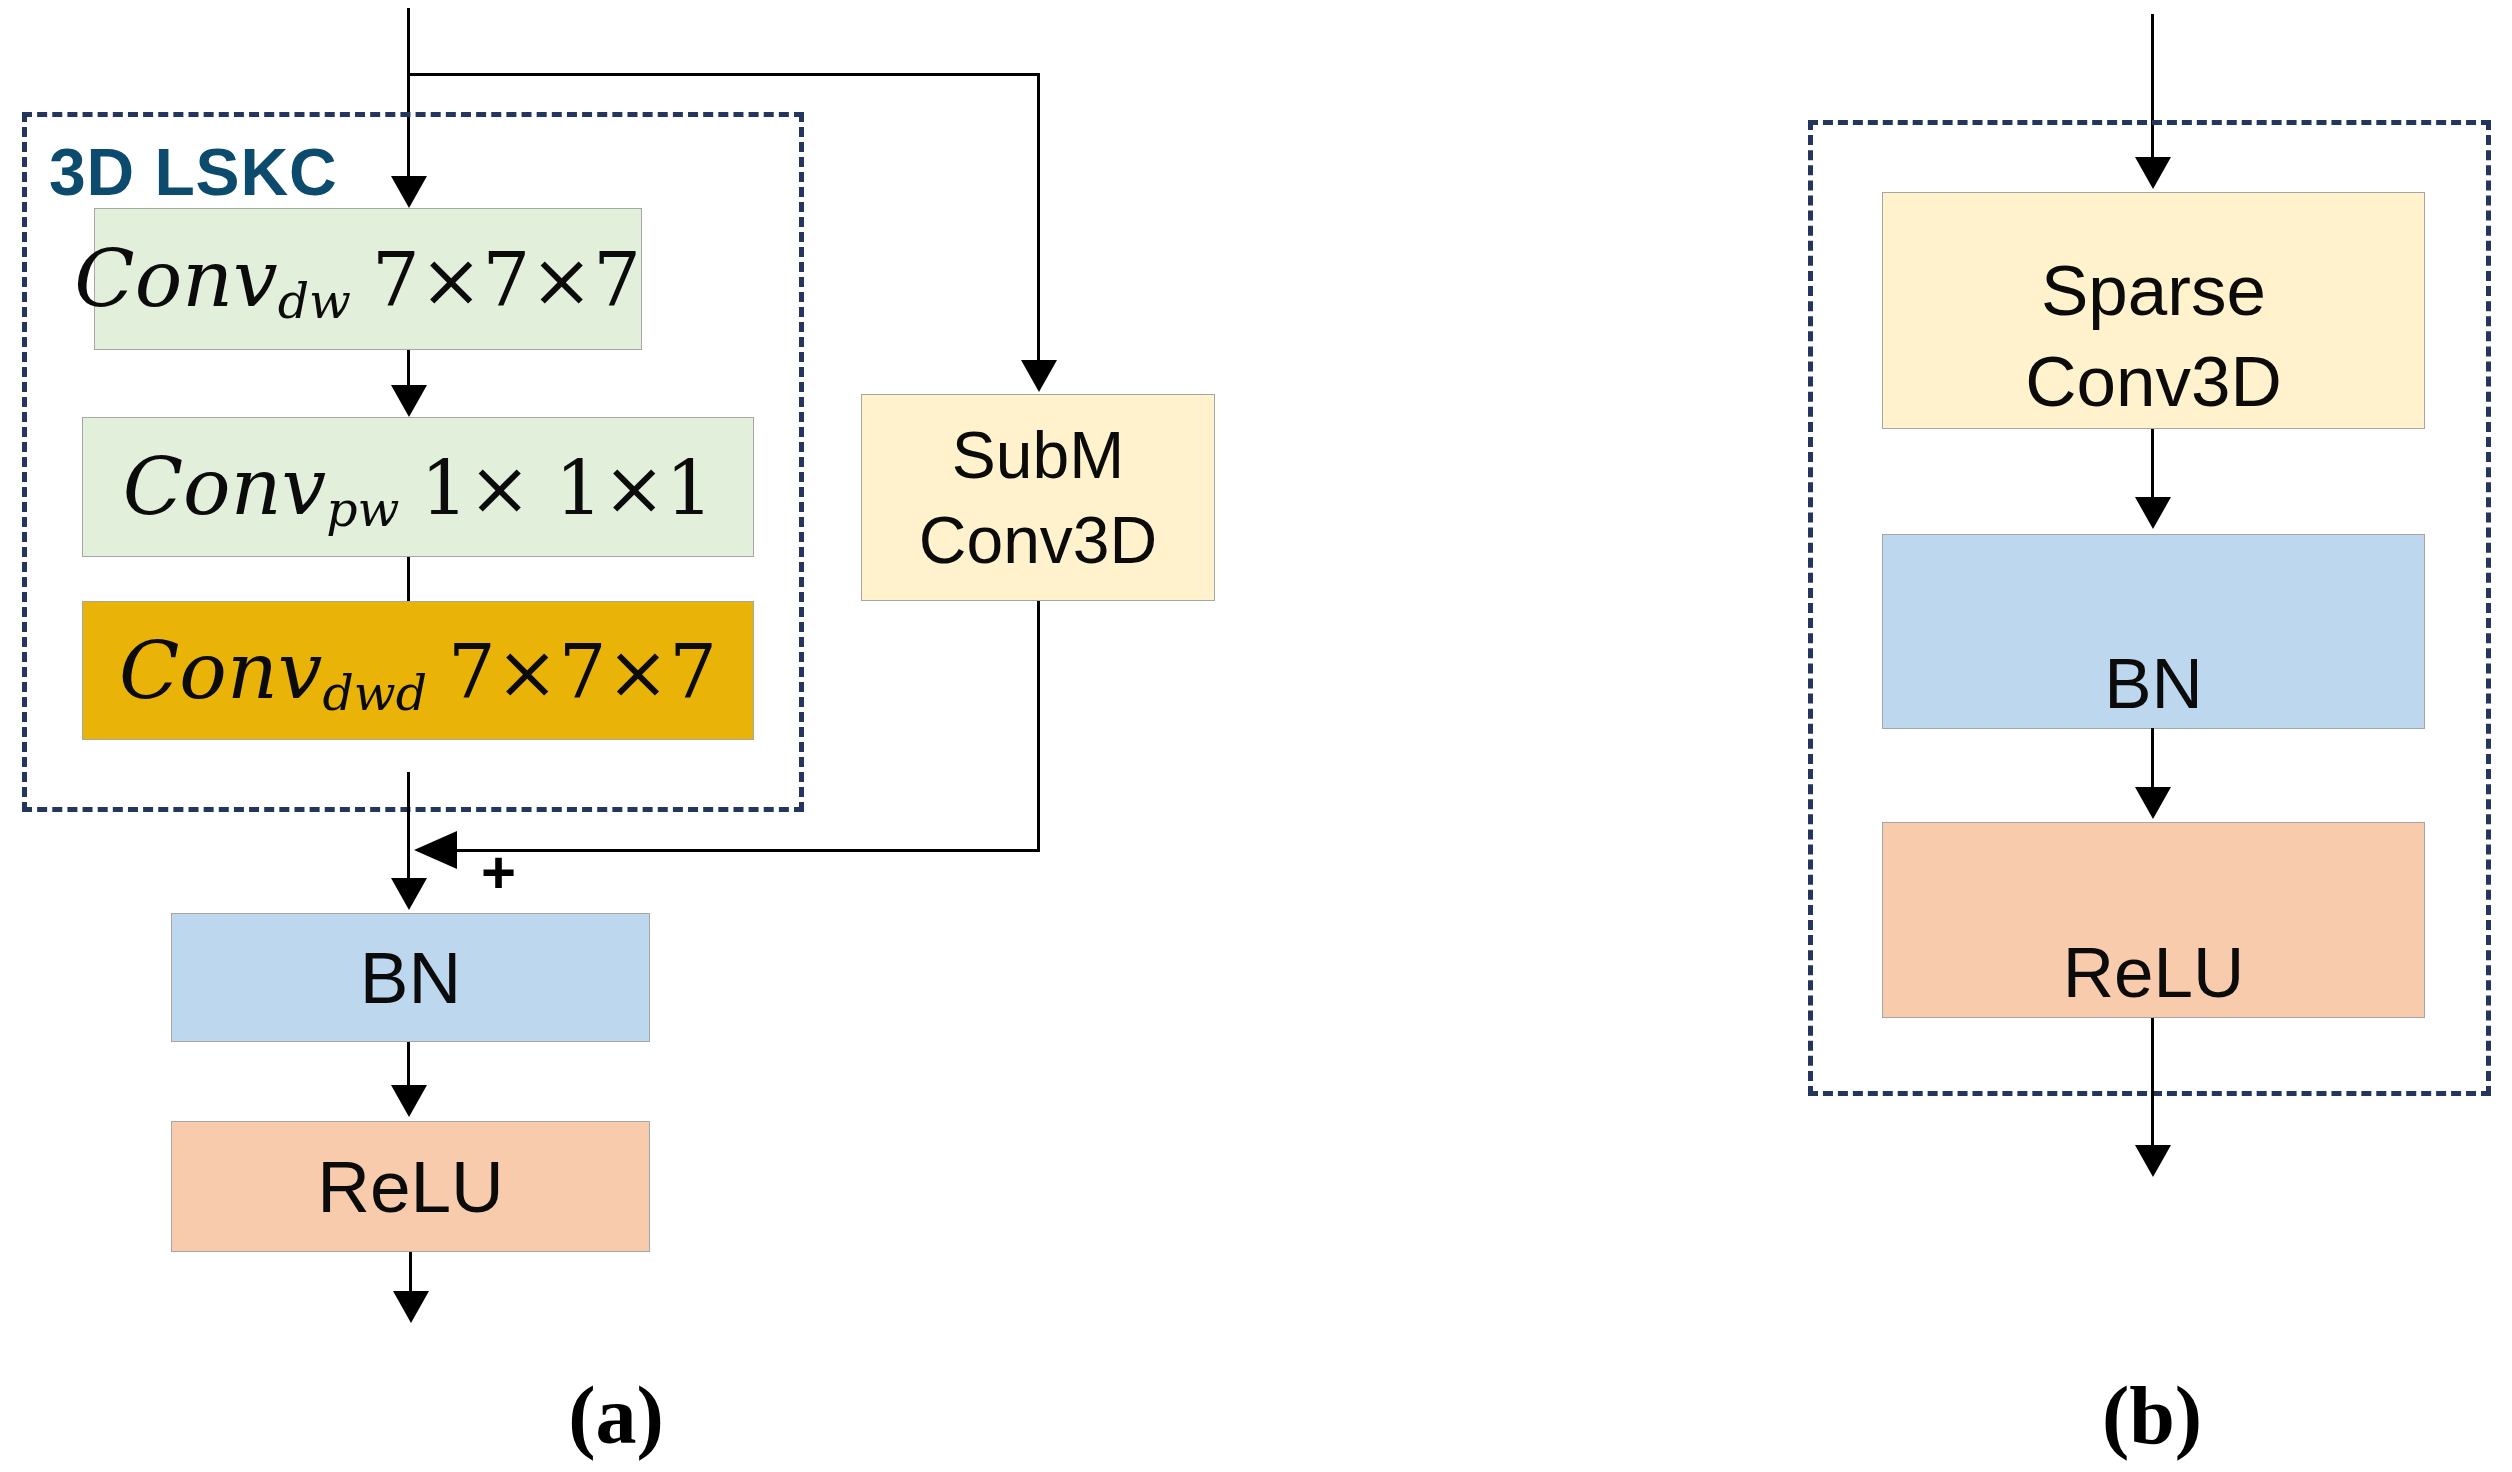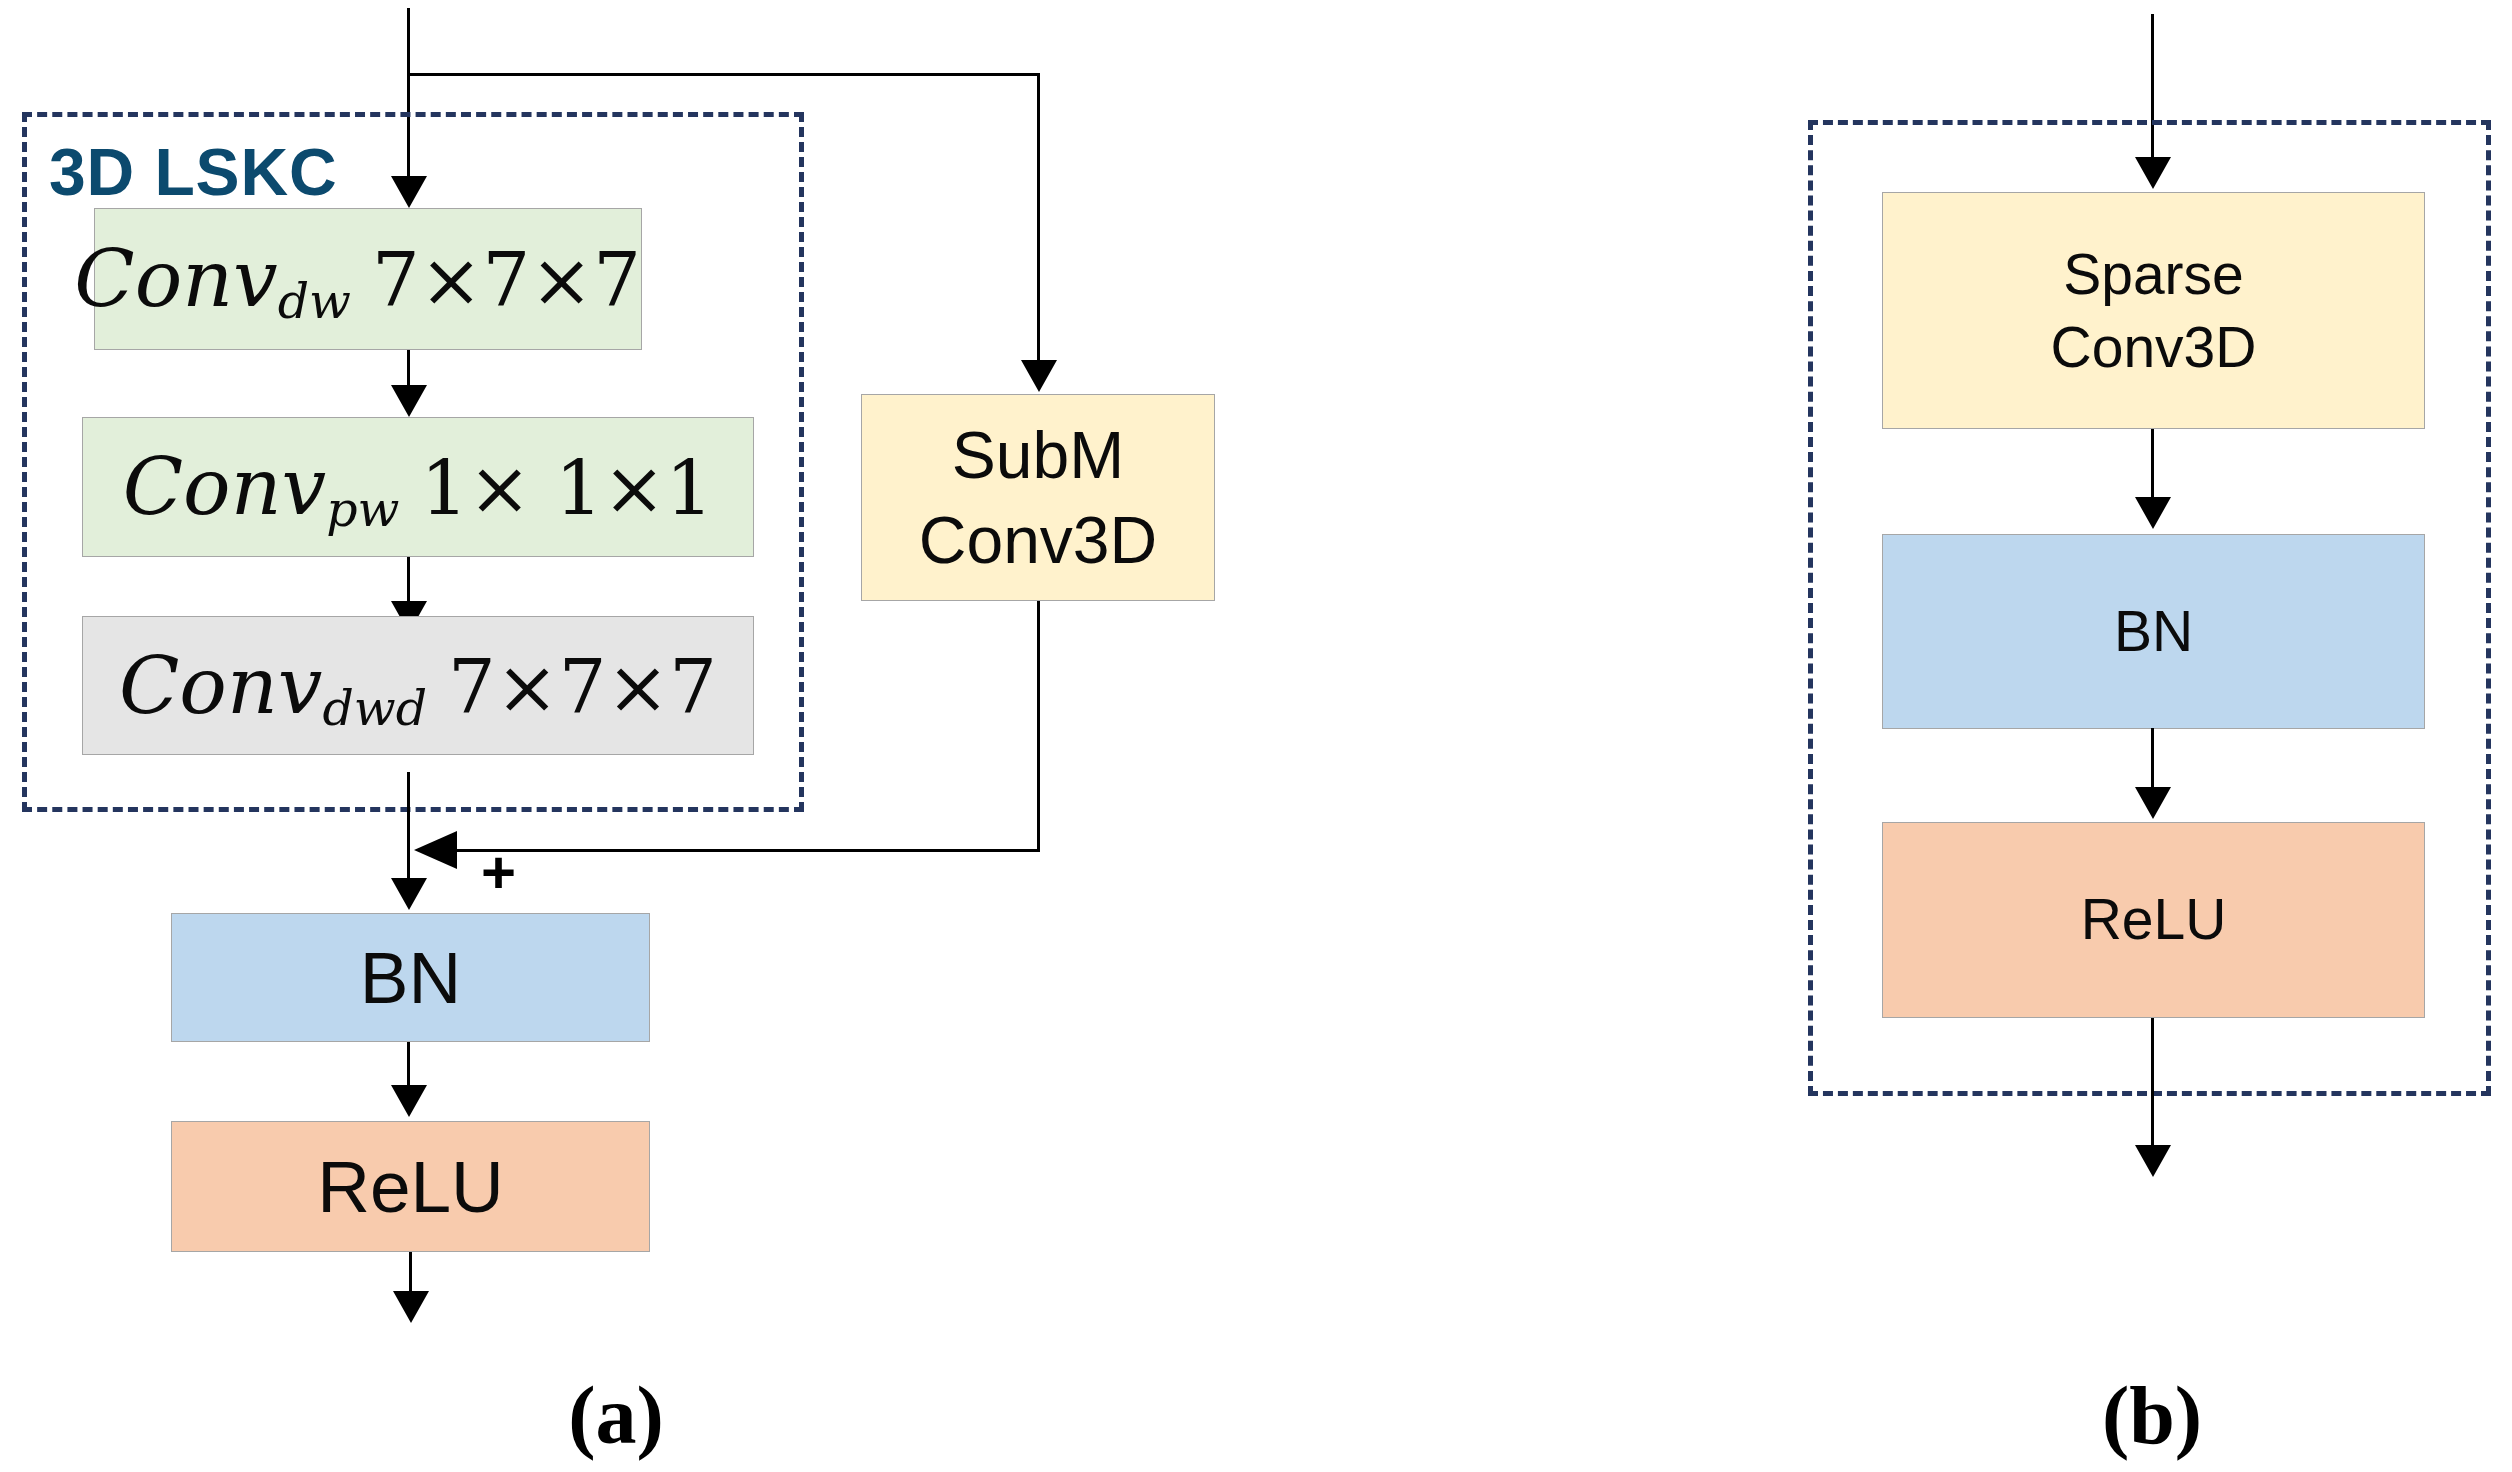--- a/index.html
+++ b/index.html
@@ -53,21 +53,21 @@
   .mathtext .conv{font-style:italic;}
   .mathtext sub{
     font-style:italic;
     font-size:0.62em;
     line-height:0;
     vertical-align:-0.25em;
   }
   .mathtext .dims{margin-left:0.28em;font-size:0.95em;}
   .plain-a{font-size:66px;}
   .plain-a2{font-size:73px;}
-  .plain-b{font-size:57px;line-height:1.22;}
+  .plain-b{font-size:71px;line-height:1.22;align-items:flex-end;}
   .two-line{line-height:1.28;}
   .plus-label{
     position:absolute;
     font-size:60px;font-weight:bold;color:#000;
     width:75px;text-align:center;line-height:1;
   }
   .caption{
     position:absolute;
     width:206px;text-align:center;
     font-family:"Liberation Serif", serif;
@@ -98,21 +98,21 @@
   <div class="vline" style="left:407px;top:350px;width:2.8px;height:36px;"></div>
   <div class="arrow-down" style="left:391px;top:385px;"></div>
 
   <div class="box" style="left: 82px; top: 417px; width: 672px; height: 140px; background-color: rgb(226, 239, 218); justify-content: center;">
     <span class="mathtext"><span class="conv">Conv</span><sub>pw</sub><span class="dims">1× 1×1</span></span>
   </div>
 
   <div class="vline" style="left:407px;top:557px;width:2.8px;height:44px;"></div>
   <div class="arrow-down" style="left:391px;top:601px;"></div>
 
-  <div class="box" style="left: 82px; top: 616px; width: 672px; height: 139px; background-color: #e5e5e5;">
+  <div class="box" style="left: 82px; top: 601px; width: 672px; height: 139px; background-color: #eab308;">
     <span class="mathtext"><span class="conv">Conv</span><sub>dwd</sub><span class="dims">7×7×7</span></span>
   </div>
 
   <div class="box two-line plain-a" style="left: 861px; top: 394px; width: 354px; height: 207px; background-color: rgb(255, 242, 204);">
     <span>
       <span>SubM</span><br>
       <span>Conv3D</span>
     </span>
   </div>
 

